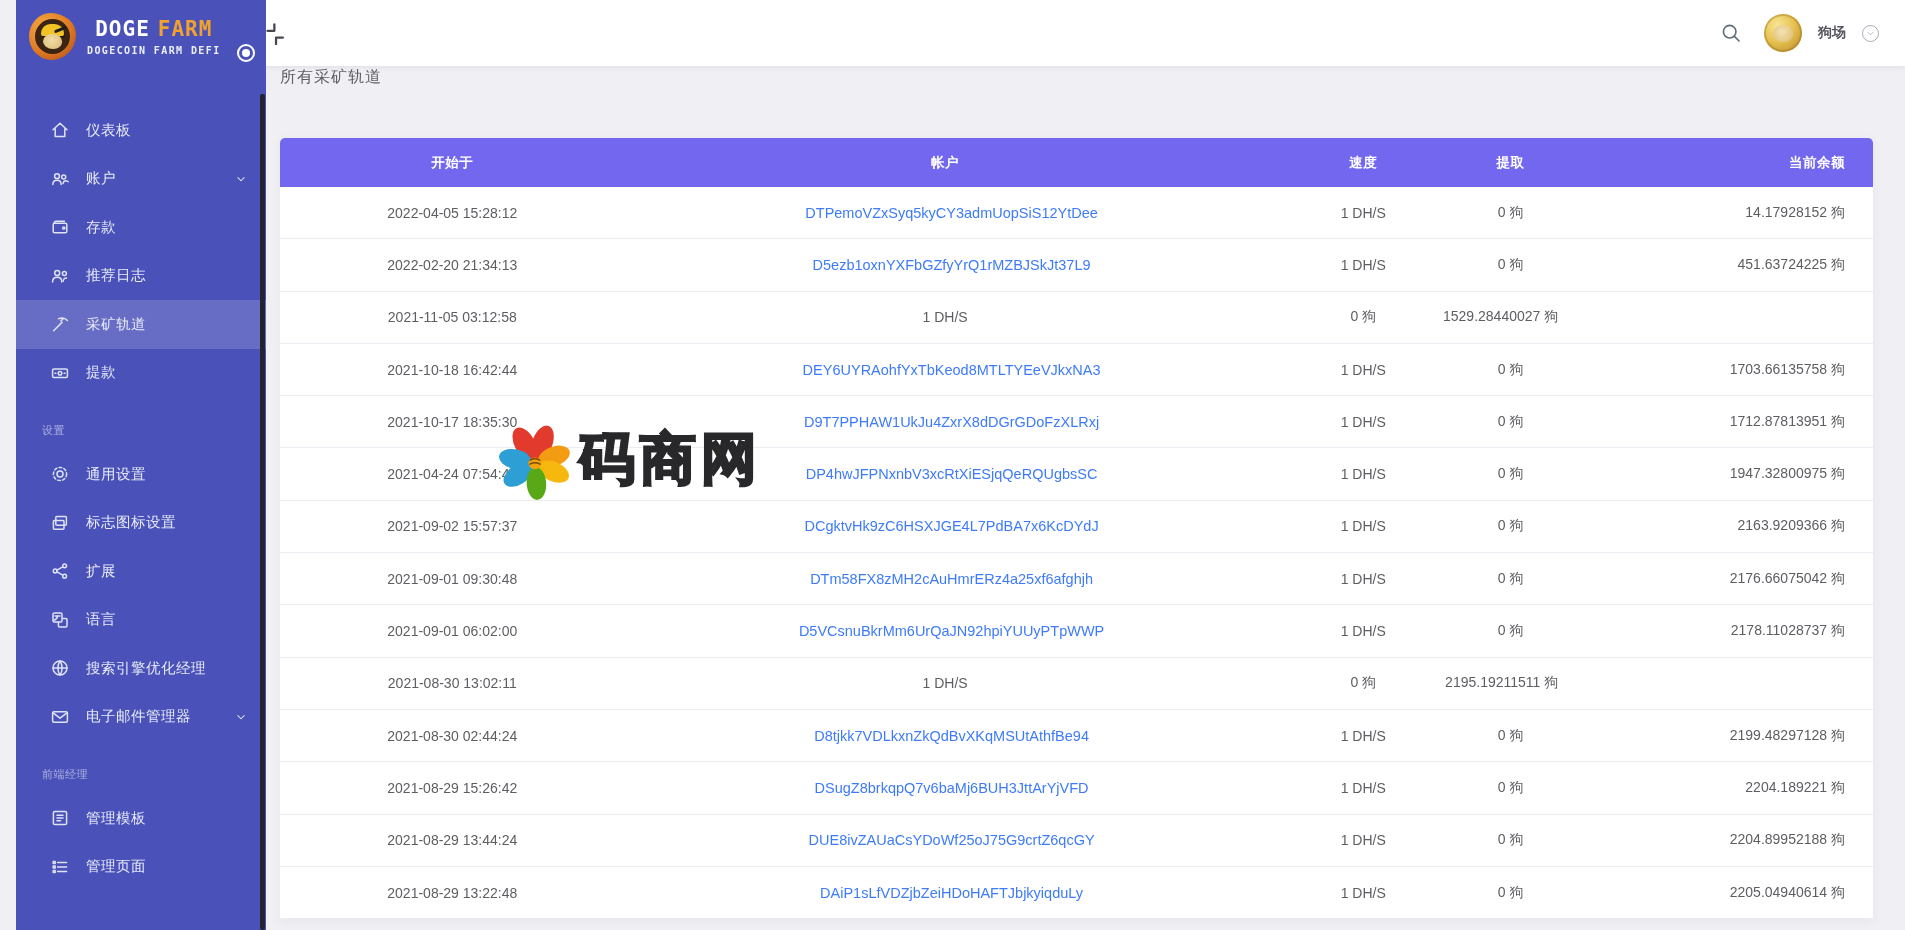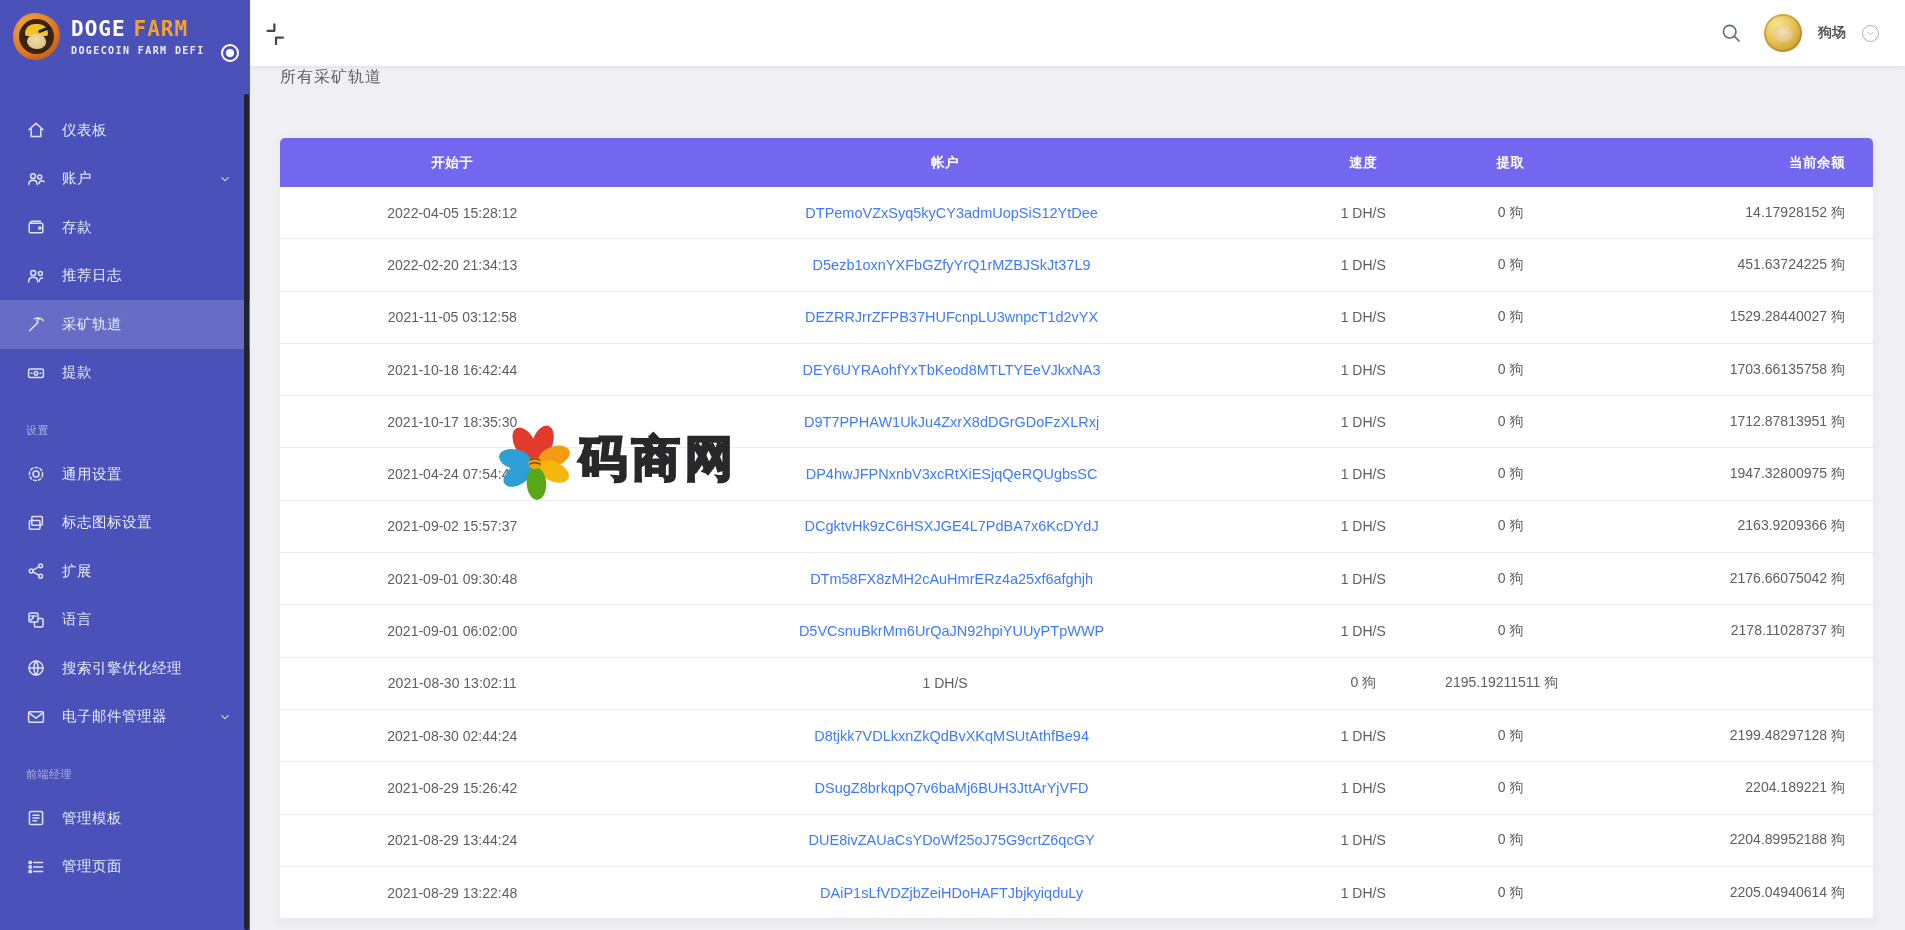--- a/index.html
+++ b/index.html
@@ -5,22 +5,22 @@
   * { box-sizing: border-box; margin: 0; padding: 0; }
   html,body { width:1905px; height:930px; overflow:hidden;
     font-family:"Liberation Sans",sans-serif; background:#f0f0f4; }
 
   :root{
     --sidebar:#4a52b9; --sidebar-active:rgba(255,255,255,.16);
     --table-header:#7367f0; --link:#3e7bfa; --brand-accent:#f0a12e;
   }
 
   
-  .sidebar{ position:fixed; left:0; top:0; width:250px; height:930px;
-    background:var(--sidebar); z-index:10; }
+  .sidebar{ position:fixed; left:16px; top:0; width:250px; height:930px;
+    background:var(--sidebar); z-index:10;text-align:center; }
   .sb-scroll{ position:absolute; top:94px; right:1px; width:5px; height:836px;
     background:#22232d; border-radius:2px; }
   .brand{ display:flex; align-items:center; gap:11px; padding:13px 12px 8px 13px; }
   .logo{ position:relative; width:47px; height:47px; flex:0 0 auto;
     border-radius:46% 54% 52% 48%/50% 46% 54% 50%;
     background:radial-gradient(circle at 32% 28%, #f4a63e, #e07a24 55%, #b5511a 90%); }
   .logo-hole{ position:absolute; inset:6px; border-radius:50%; background:#3c2414; overflow:hidden; }
   .logo-helmet{ position:absolute; left:6px; top:5px; width:23px; height:12px;
     background:#f2c322; border-radius:11px 11px 3px 3px; box-shadow:1px 2px 0 #2a1a0c; }
   .logo-pick{ position:absolute; right:3px; top:9px; width:13px; height:3px;
@@ -31,21 +31,21 @@
     font-size:21px; letter-spacing:1px; color:#fff; white-space:nowrap; }
   .brand-text .farm{ color:var(--brand-accent); margin-left:8px; }
   .brand-text .line2{ font-family:"DejaVu Sans Mono",monospace; font-size:10px;
     letter-spacing:1.4px; margin-top:4px; color:#eceef8; font-weight:bold; white-space:nowrap; }
   .sb-toggle{ position:absolute; top:44px; right:11px; width:18px; height:18px;
     border:2px solid #fff; border-radius:50%; }
   .sb-toggle::after{ content:""; position:absolute; left:3px; top:3px; width:8px; height:8px;
     background:#fff; border-radius:50%; }
 
   nav{ margin-top:38px; }
-  .item{ display:flex; align-items:center; height:48.5px; padding:0 18px 0 26px;
+  .item{ display:flex; align-items:center; height:48.5px; padding:0 18px 0 34px;
     color:#e9ebf7; font-size:14.5px; letter-spacing:.5px; cursor:pointer; }
   .item.active{ background:var(--sidebar-active); }
   .item-icon{ width:20px; height:20px; margin-right:16px; color:#dfe2f2; flex:0 0 auto; }
   .item-icon svg{ width:20px; height:20px; display:block; }
   .item-chev{ margin-left:auto; width:14px; height:14px; color:#dfe2f2; }
   .item-chev svg{ width:14px; height:14px; display:block; }
   .section-label{ margin-top:13px; height:40px; display:flex; align-items:center;
     padding:0 26px; font-size:11px; color:rgba(255,255,255,.52); letter-spacing:.5px; }
 
   
@@ -79,21 +79,21 @@
   .td{ font-size:14px; color:#5d5e62; white-space:nowrap; overflow:hidden; }
   .c1{ padding-left:26px; text-align:center; }
   .c2,.c3,.c4{ text-align:center; }
   .c5{ text-align:right; padding-right:28px; }
   .acct{ color:var(--link); text-decoration:none; cursor:pointer; font-size:14.5px;margin-left:13px; }
 
   
   .watermark{ position:absolute; left:496px; top:410px; z-index:40; display:flex;
     align-items:flex-start; gap:5px; pointer-events:none; }
   .wm-flower{ width:78px; height:98px; }
-  .wm-text{ font-size:48px; font-weight:900; color:#a16207; letter-spacing:5px;
+  .wm-text{ font-size:56px; font-weight:900; color:#a16207; letter-spacing:5px;
     line-height:98px; -webkit-text-stroke:2.6px #28282a; white-space:nowrap; }
 </style>
 </head>
 <body>
 
 <aside class="sidebar">
   <div class="brand">
     <div class="logo">
       <div class="logo-hole">
         <div class="logo-helmet"></div>
@@ -301,21 +301,20 @@
           </div>
           <div class="trow">
             <div class="td c1">2022-02-20 21:34:13</div>
             <div class="td c2"><a class="acct">D5ezb1oxnYXFbGZfyYrQ1rMZBJSkJt37L9</a></div>
             <div class="td c3">1 DH/S</div>
             <div class="td c4">0 狗</div>
             <div class="td c5">451.63724225 狗</div>
           </div>
           <div class="trow">
             <div class="td c1">2021-11-05 03:12:58</div>
-            <div class="td c2"><a class="acct">DEZRRJrrZFPB37HUFcnpLU3wnpcT1d2vYX</a></div>
             <div class="td c3">1 DH/S</div>
             <div class="td c4">0 狗</div>
             <div class="td c5">1529.28440027 狗</div>
           </div>
           <div class="trow">
             <div class="td c1">2021-10-18 16:42:44</div>
             <div class="td c2"><a class="acct">DEY6UYRAohfYxTbKeod8MTLTYEeVJkxNA3</a></div>
             <div class="td c3">1 DH/S</div>
             <div class="td c4">0 狗</div>
             <div class="td c5">1703.66135758 狗</div>

